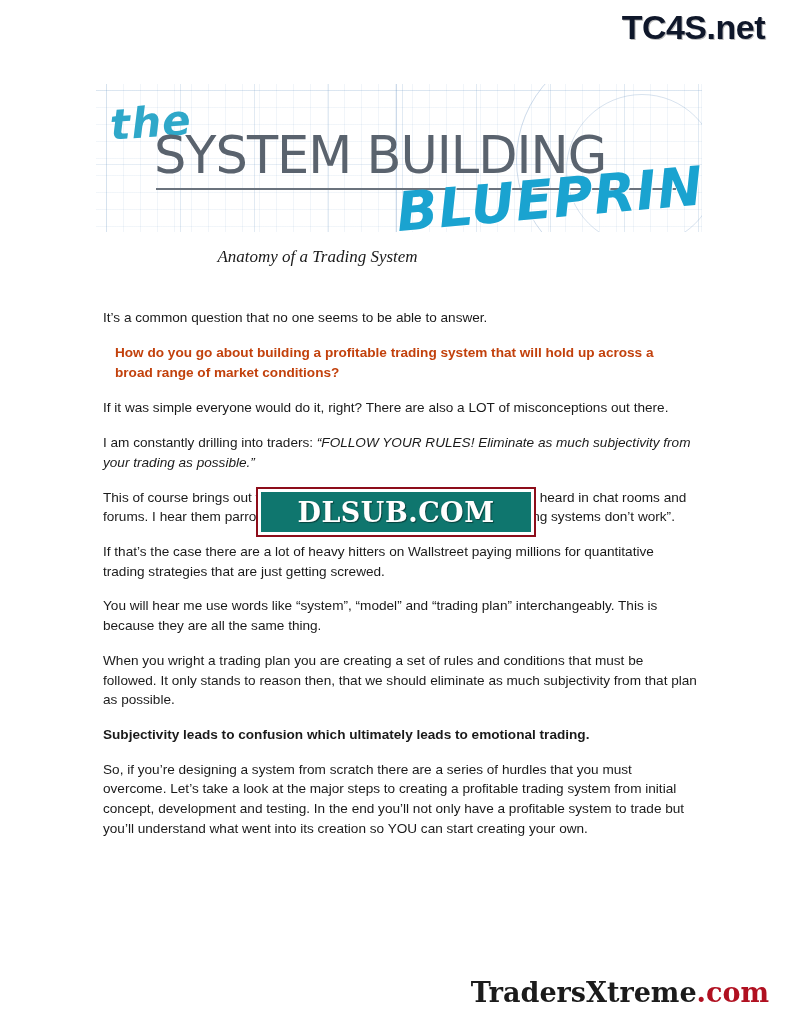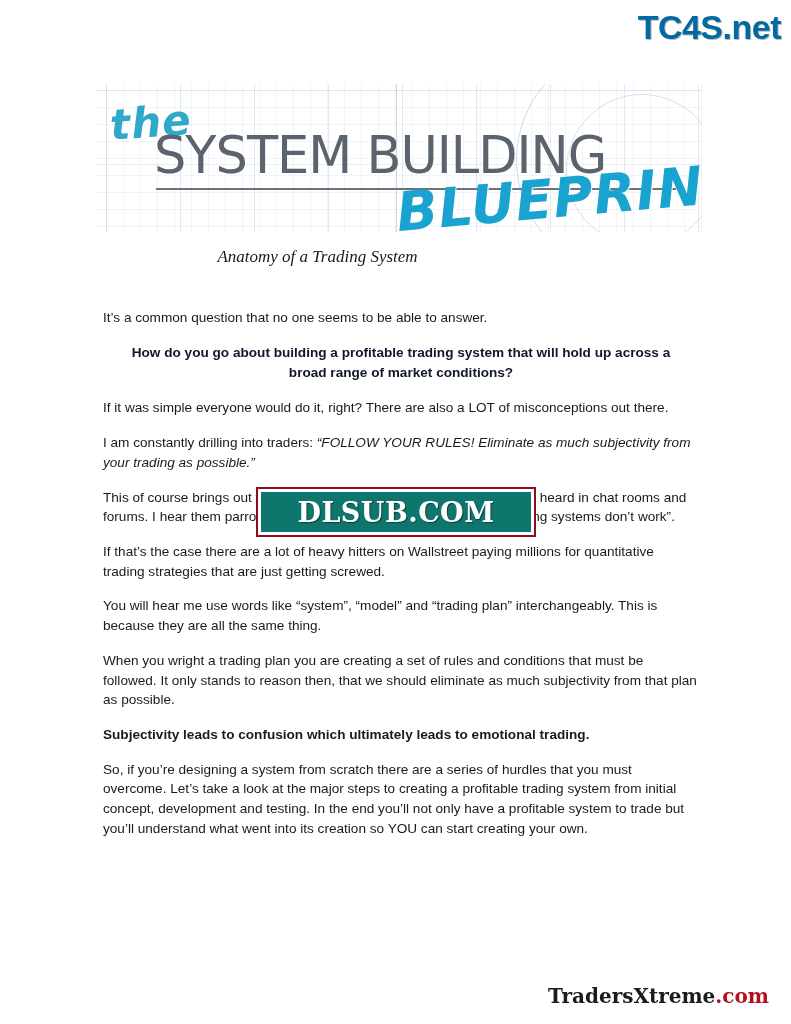--- a/index.html
+++ b/index.html
@@ -12,25 +12,25 @@
     height: 1024px;
     position: relative;
     font-family: "Liberation Sans", sans-serif;
     overflow: hidden;
   }
 
   
   .top-brand {
     position: absolute;
     top: 8px;
-    right: 10px;
+    right: 26px;
     font-family: "Liberation Sans", sans-serif;
     font-weight: bold;
     font-size: 34px;
-    color: #0369a1;
+    color: #0f172a;
     letter-spacing: -0.5px;
     text-shadow: 1px 1px 0 #bbbbbb;
   }
 
   
   .logo-wrap {
     position: absolute;
     top: 84px;
     left: 96px;
     width: 606px;
@@ -142,23 +142,22 @@
     left: 93px;
     width: 606px;
     font-size: 13.6px;
     line-height: 1.45;
     color: #1a1a1a;
   }
   .doc-body p {
     margin: 0 0 15px 10px;
   }
   .callout {
-    color: #0f172a;
-    font-weight: bold;
-    text-align: center;
+    color: #c2410c;
+    font-weight: bold;
     margin: 0 0 16px 0;
     padding: 0 12px;
     line-height: 1.5;
   }
   .quote-ital {
     font-style: italic;
   }
   .bold-line {
     font-weight: bold;
   }
@@ -185,21 +184,21 @@
     text-align: right;
   }
 
   
   .bottom-brand {
     position: absolute;
     bottom: 16px;
     right: 22px;
     font-family: "DejaVu Serif", serif;
     font-weight: bold;
-    font-size: 20px;
+    font-size: 27px;
     color: #1b1b1b;
   }
   .bottom-brand .accent { color: #b01020; }
 </style>
 </head>
 <body>
 
 <div class="top-brand">TC4S.net</div>
 
 <div class="logo-wrap">

